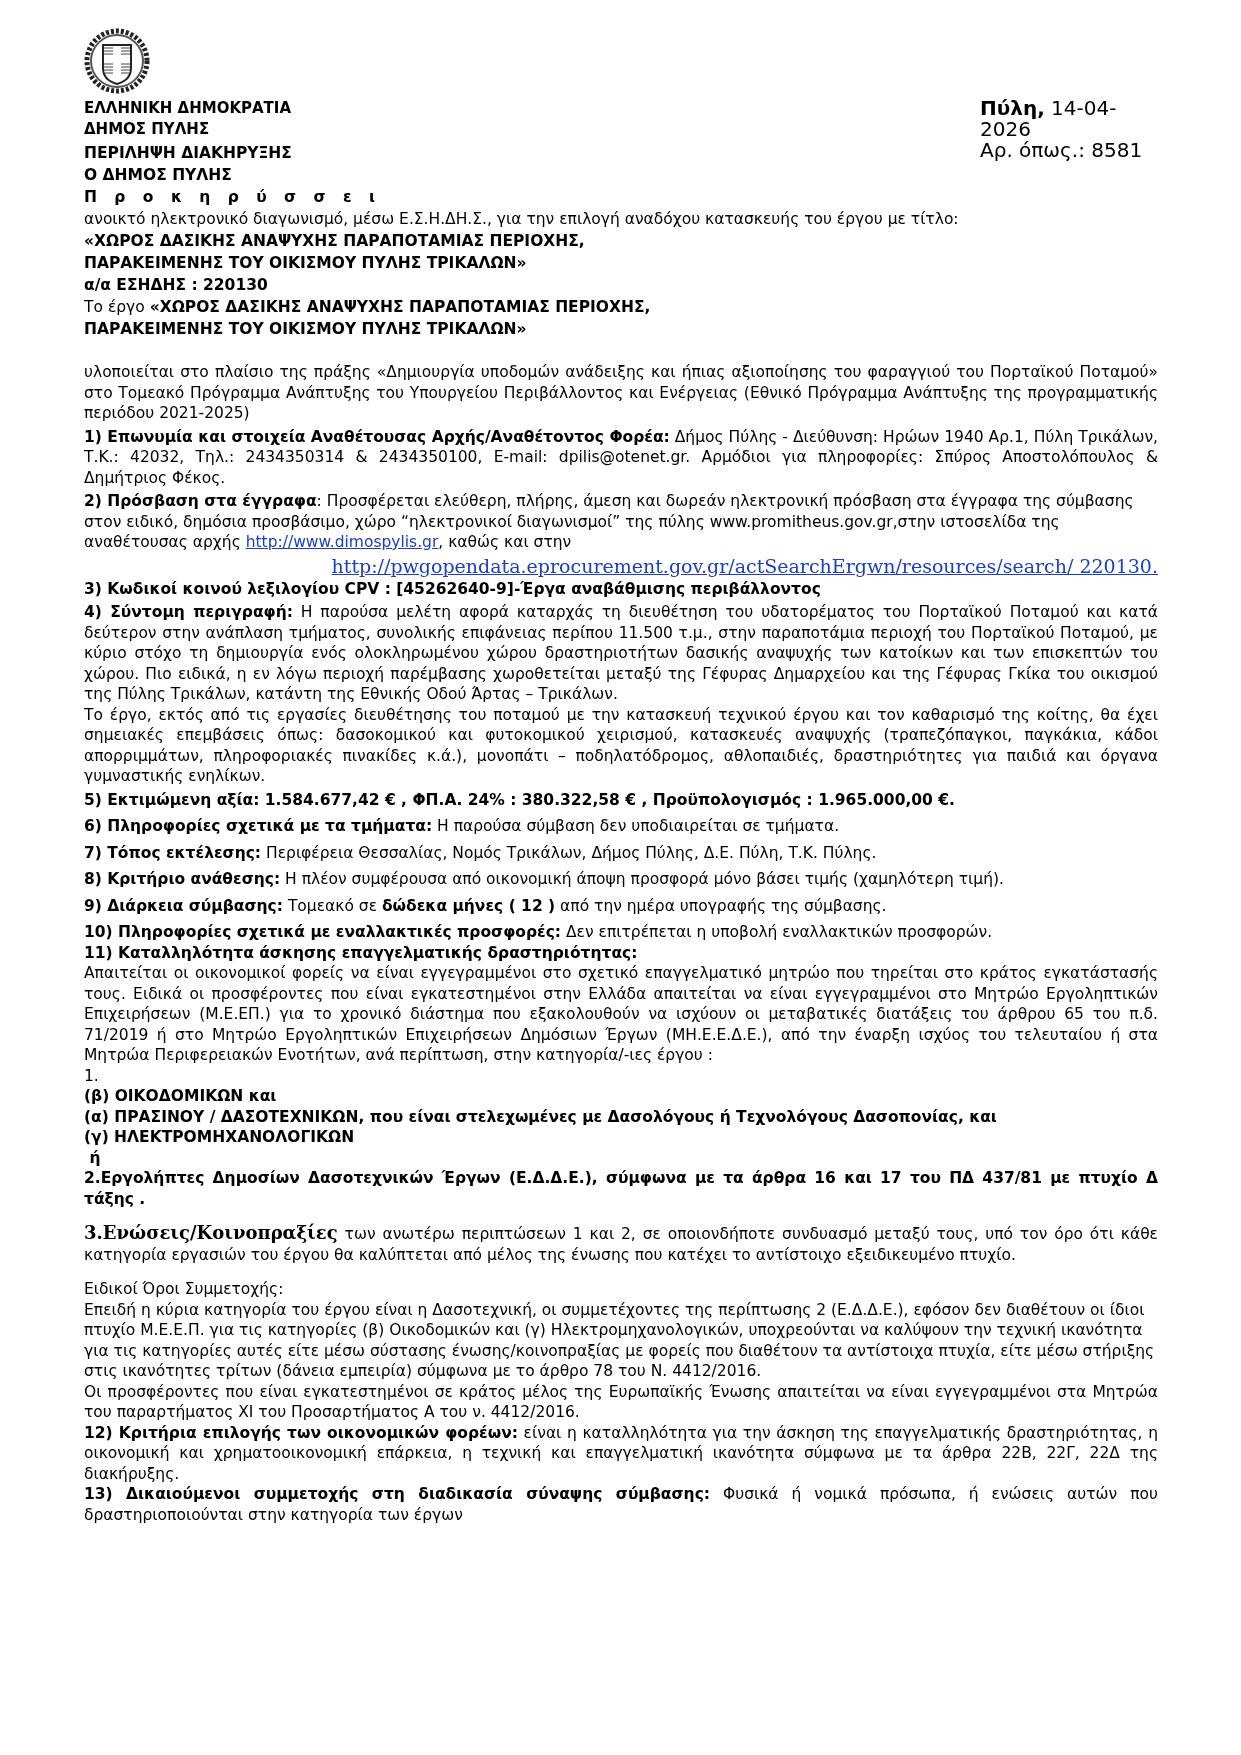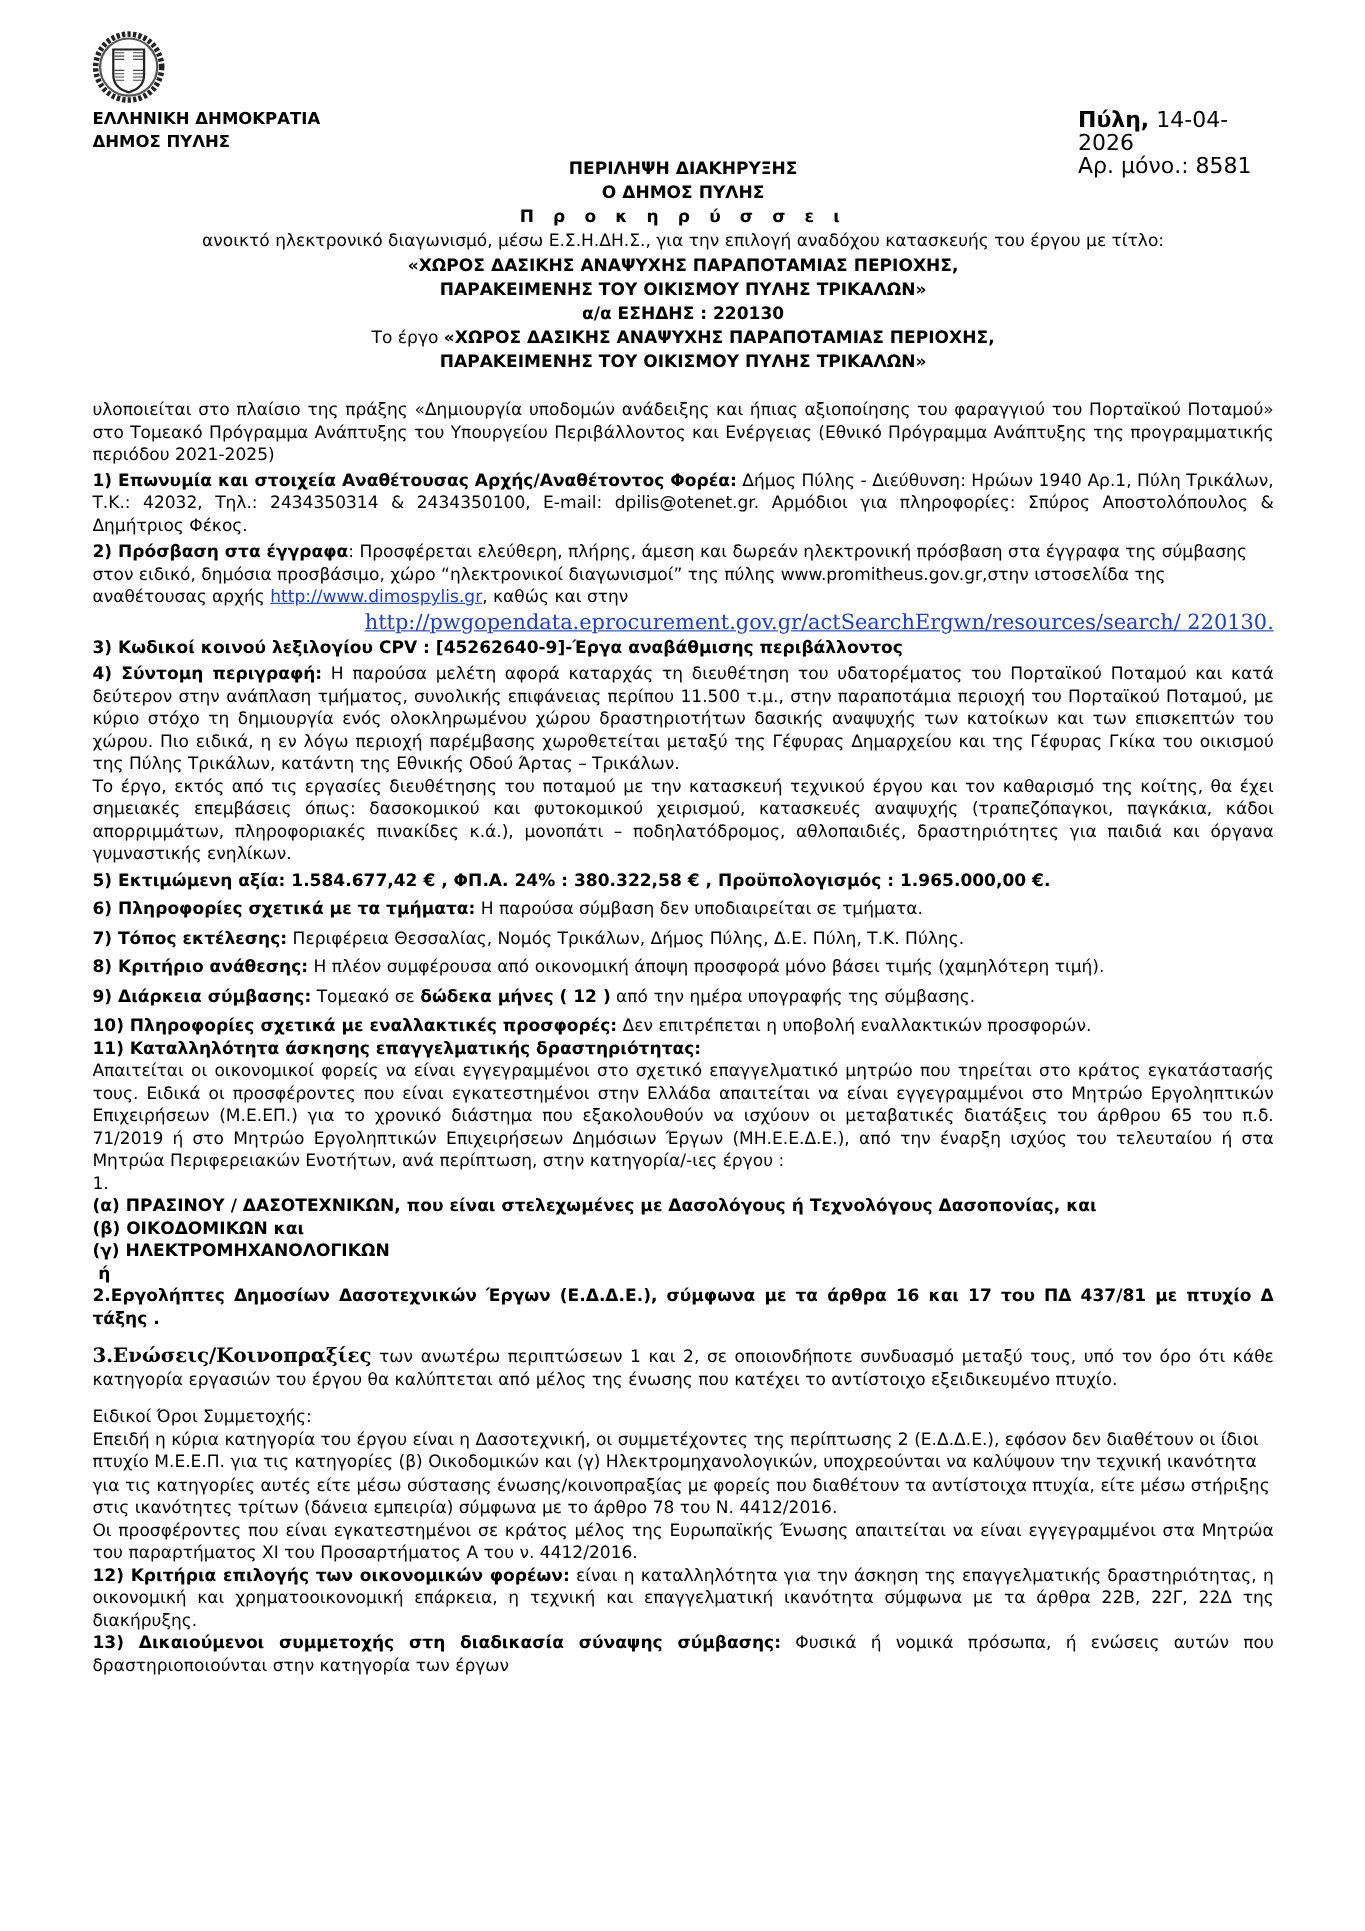--- a/index.html
+++ b/index.html
@@ -1,21 +1,21 @@
 <!DOCTYPE html>
 <html><head>
 <meta charset="utf-8">
 <style>
   html, body { margin:0; padding:0; background:#ffffff; }
   body { width:1241px; height:1755px; position:relative; overflow:hidden; font-family:"DejaVu Sans", sans-serif; color:#000; }
   .page { position:absolute; left:84px; top:20px; width:1074px; }
   .emblem { position:absolute; left:0; top:8px; width:66px; height:66px; }
   .hdr-left { position:absolute; left:0; top:78px; font-weight:bold; font-size:15px; line-height:21px; }
   .hdr-right { position:absolute; left:896px; top:78px; font-size:20px; line-height:21px; }
-  .center-block { position:absolute; left:0; top:122px; width:1074px; text-align:center; font-size:15.5px; }
+  .center-block { position:absolute; left:0; top:122px; width:1074px; text-align:left; font-size:15.5px; }
   .center-block div { line-height:22px; }
   .c-bold { font-weight:bold; }
   .spaced { letter-spacing:6px; font-weight:bold; }
   .body { position:absolute; left:0; top:342px; width:1074px; font-size:15.5px; line-height:20.5px; text-align:justify; }
   .body p { margin:0; }
   .b { font-weight:bold; }
   .link { color:#1a3ec8; text-decoration:underline; }
   .biglink { font-family:"DejaVu Serif", serif; font-size:19px; color:#1a3ec8; text-decoration:underline; line-height:26px; display:block; text-align:right; }
   .serif-big { font-family:"DejaVu Serif", serif; font-weight:bold; font-size:18px;margin-top:48px; }
   .gap { height:14px; }
@@ -50,21 +50,21 @@
     </g>
   </svg>
 
   <div class="hdr-left">
     <div>ΕΛΛΗΝΙΚΗ ΔΗΜΟΚΡΑΤΙΑ</div>
     <div>ΔΗΜΟΣ ΠΥΛΗΣ</div>
   </div>
 
   <div class="hdr-right">
     <div><span class="b">Πύλη,</span> <span>14-04-2026</span></div>
-    <div><span>Αρ. μόνο.:</span> <span>8581</span></div>
+    <div><span>Αρ. όπως.:</span> <span>8581</span></div>
   </div>
 
   <div class="center-block">
     <div class="c-bold">ΠΕΡΙΛΗΨΗ ΔΙΑΚΗΡΥΞΗΣ</div>
     <div class="c-bold">Ο ΔΗΜΟΣ ΠΥΛΗΣ</div>
     <div class="spaced">Π ρ ο κ η ρ ύ σ σ ε ι</div>
     <div>ανοικτό ηλεκτρονικό διαγωνισμό, μέσω Ε.Σ.Η.ΔΗ.Σ., για την επιλογή αναδόχου κατασκευής του έργου με τίτλο:</div>
     <div class="c-bold">«ΧΩΡΟΣ ΔΑΣΙΚΗΣ ΑΝΑΨΥΧΗΣ ΠΑΡΑΠΟΤΑΜΙΑΣ ΠΕΡΙΟΧΗΣ,</div>
     <div class="c-bold">ΠΑΡΑΚΕΙΜΕΝΗΣ ΤΟΥ ΟΙΚΙΣΜΟΥ ΠΥΛΗΣ ΤΡΙΚΑΛΩΝ»</div>
     <div class="c-bold">α/α ΕΣΗΔΗΣ : 220130</div>
@@ -93,22 +93,22 @@
     <div class="gap-s"></div>
     <p><span class="b">8) Κριτήριο ανάθεσης:</span><span> Η πλέον συμφέρουσα από οικονομική άποψη προσφορά μόνο βάσει τιμής (χαμηλότερη τιμή).</span></p>
     <div class="gap-s"></div>
     <p><span class="b">9) Διάρκεια σύμβασης:</span><span> Τομεακό σε </span><span class="b">δώδεκα μήνες ( 12 )</span><span> από την ημέρα υπογραφής της σύμβασης.</span></p>
     <div class="gap-s"></div>
     <p><span class="b">10) Πληροφορίες σχετικά με εναλλακτικές προσφορές:</span><span> Δεν επιτρέπεται η υποβολή εναλλακτικών προσφορών.</span></p>
 
     <p class="b">11) Καταλληλότητα άσκησης επαγγελματικής δραστηριότητας:</p>
     <p>Απαιτείται  οι οικονομικοί φορείς να είναι εγγεγραμμένοι στο σχετικό επαγγελματικό μητρώο που τηρείται στο κράτος εγκατάστασής τους. Ειδικά οι προσφέροντες που είναι εγκατεστημένοι στην Ελλάδα απαιτείται να είναι εγγεγραμμένοι στο Μητρώο Εργοληπτικών Επιχειρήσεων (Μ.Ε.ΕΠ.) για το χρονικό διάστημα που εξακολουθούν να ισχύουν οι μεταβατικές διατάξεις του άρθρου 65 του π.δ. 71/2019 ή στο Μητρώο Εργοληπτικών Επιχειρήσεων Δημόσιων Έργων (ΜΗ.Ε.Ε.Δ.Ε.), από την έναρξη ισχύος του τελευταίου ή στα Μητρώα Περιφερειακών Ενοτήτων, ανά περίπτωση, στην κατηγορία/-ιες έργου :</p>
     <p>1.</p>
+    <p class="b left">(β) ΟΙΚΟΔΟΜΙΚΩΝ  και</p>
     <p class="b left">(α) ΠΡΑΣΙΝΟΥ / ΔΑΣΟΤΕΧΝΙΚΩΝ, που είναι στελεχωμένες με Δασολόγους ή Τεχνολόγους Δασοπονίας,  και</p>
-    <p class="b left">(β) ΟΙΚΟΔΟΜΙΚΩΝ  και</p>
     <p class="b left">(γ)  ΗΛΕΚΤΡΟΜΗΧΑΝΟΛΟΓΙΚΩΝ</p>
     <p class="b left" style="white-space:pre"> ή</p>
     <p class="b">2.Εργολήπτες Δημοσίων Δασοτεχνικών Έργων (Ε.Δ.Δ.Ε.), σύμφωνα με τα άρθρα 16 και 17 του ΠΔ 437/81 με πτυχίο Δ τάξης .</p>
     <div class="gap"></div>
     <p><span class="serif-big">3.Ενώσεις/Κοινοπραξίες</span><span> των ανωτέρω περιπτώσεων 1 και 2, σε οποιονδήποτε συνδυασμό μεταξύ τους, υπό τον όρο ότι κάθε κατηγορία εργασιών του έργου θα καλύπτεται από μέλος της ένωσης που κατέχει το αντίστοιχο εξειδικευμένο πτυχίο.</span></p>
     <div class="gap"></div>
     <p class="left">Ειδικοί Όροι Συμμετοχής:</p>
     <p class="left">Επειδή η κύρια κατηγορία του έργου είναι η Δασοτεχνική, οι συμμετέχοντες της περίπτωσης 2 (Ε.Δ.Δ.Ε.), εφόσον δεν διαθέτουν οι ίδιοι πτυχίο Μ.Ε.Ε.Π. για τις κατηγορίες (β) Οικοδομικών και (γ) Ηλεκτρομηχανολογικών, υποχρεούνται να καλύψουν την τεχνική ικανότητα για τις κατηγορίες αυτές είτε μέσω σύστασης ένωσης/κοινοπραξίας με φορείς που διαθέτουν τα αντίστοιχα πτυχία, είτε μέσω στήριξης στις ικανότητες τρίτων (δάνεια εμπειρία) σύμφωνα με το άρθρο 78 του Ν. 4412/2016.</p>
     <p>Οι προσφέροντες που είναι εγκατεστημένοι σε κράτος μέλος της Ευρωπαϊκής Ένωσης απαιτείται να είναι εγγεγραμμένοι στα Μητρώα του παραρτήματος XI του Προσαρτήματος Α του ν. 4412/2016.</p>
 

